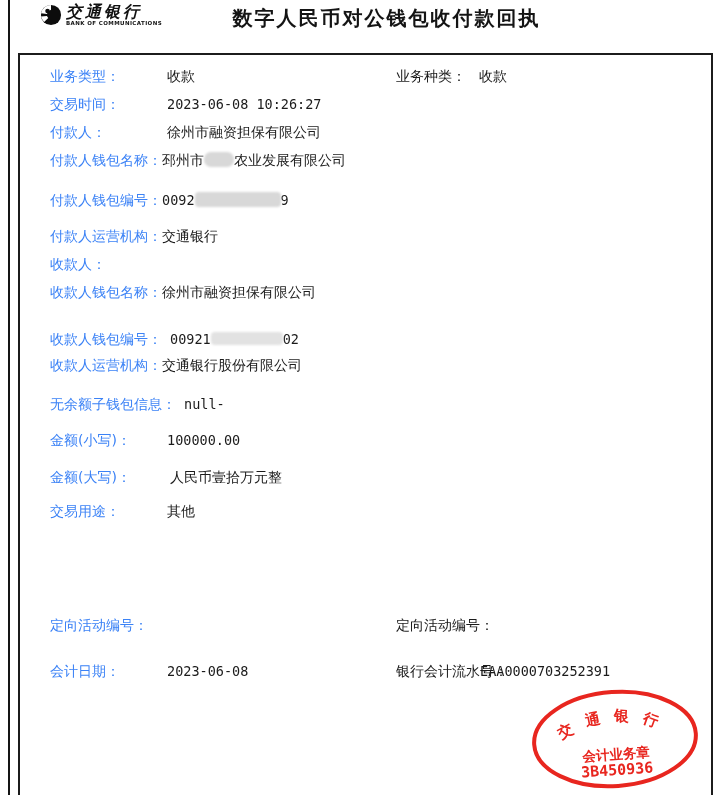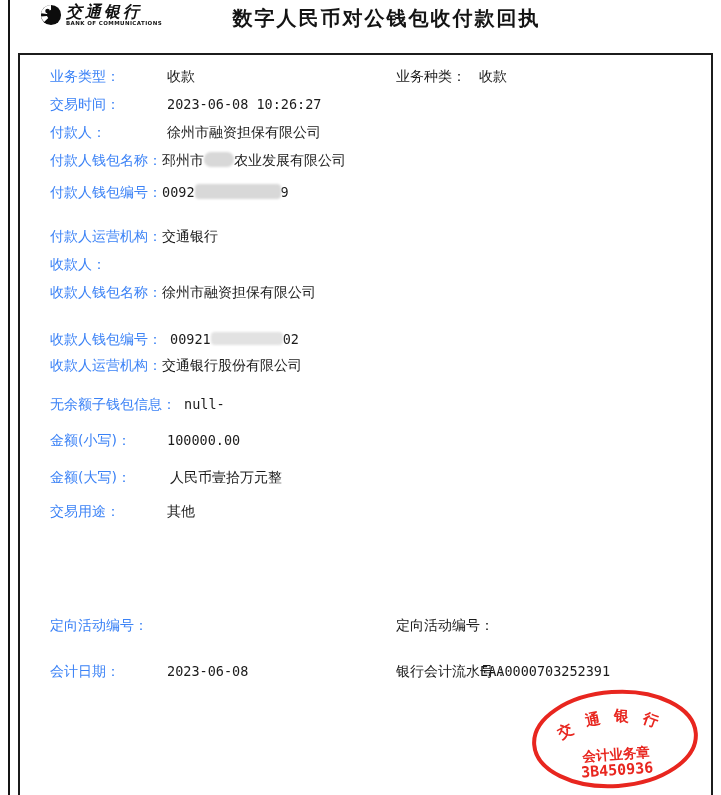--- a/index.html
+++ b/index.html
@@ -89,21 +89,21 @@
   <div class="row" style="top:67px">
     <span class="lbl">付款人：</span>
     <span class="val">徐州市融资担保有限公司</span>
   </div>
 
   <div class="row" style="top:95px">
     <span class="lbl">付款人钱包名称：</span>
     <span class="val" style="left:142px"><span>邳州市</span><span class="redact redact-name"></span><span>农业发展有限公司</span></span>
   </div>
 
-  <div class="row" style="top:127px">
+  <div class="row" style="top:135px">
     <span class="lbl">付款人钱包编号：</span>
     <span class="val num" style="left:142px"><span>0092</span><span class="redact redact-code"></span><span>9</span></span>
   </div>
 
   <div class="row" style="top:171px">
     <span class="lbl">付款人运营机构：</span>
     <span class="val" style="left:142px">交通银行</span>
   </div>
 
   <div class="row" style="top:199px">

